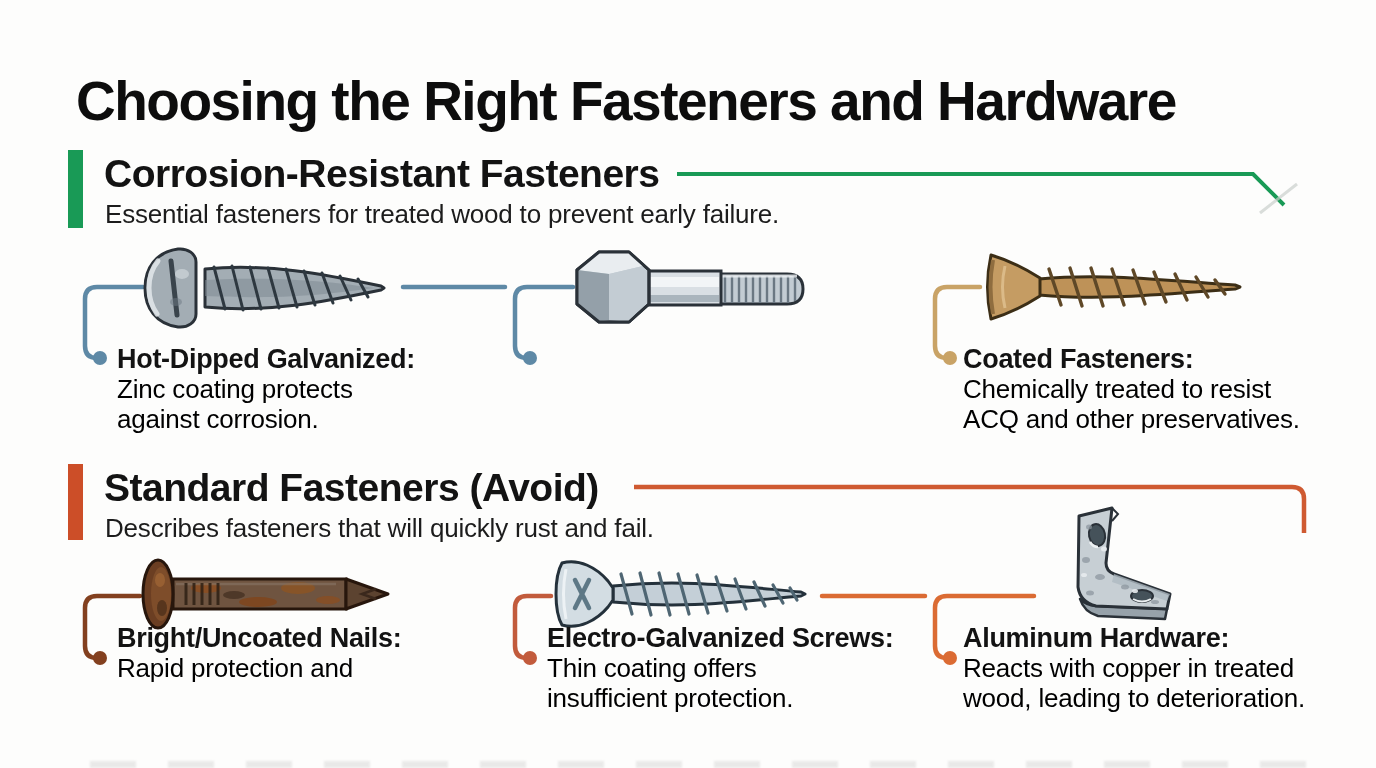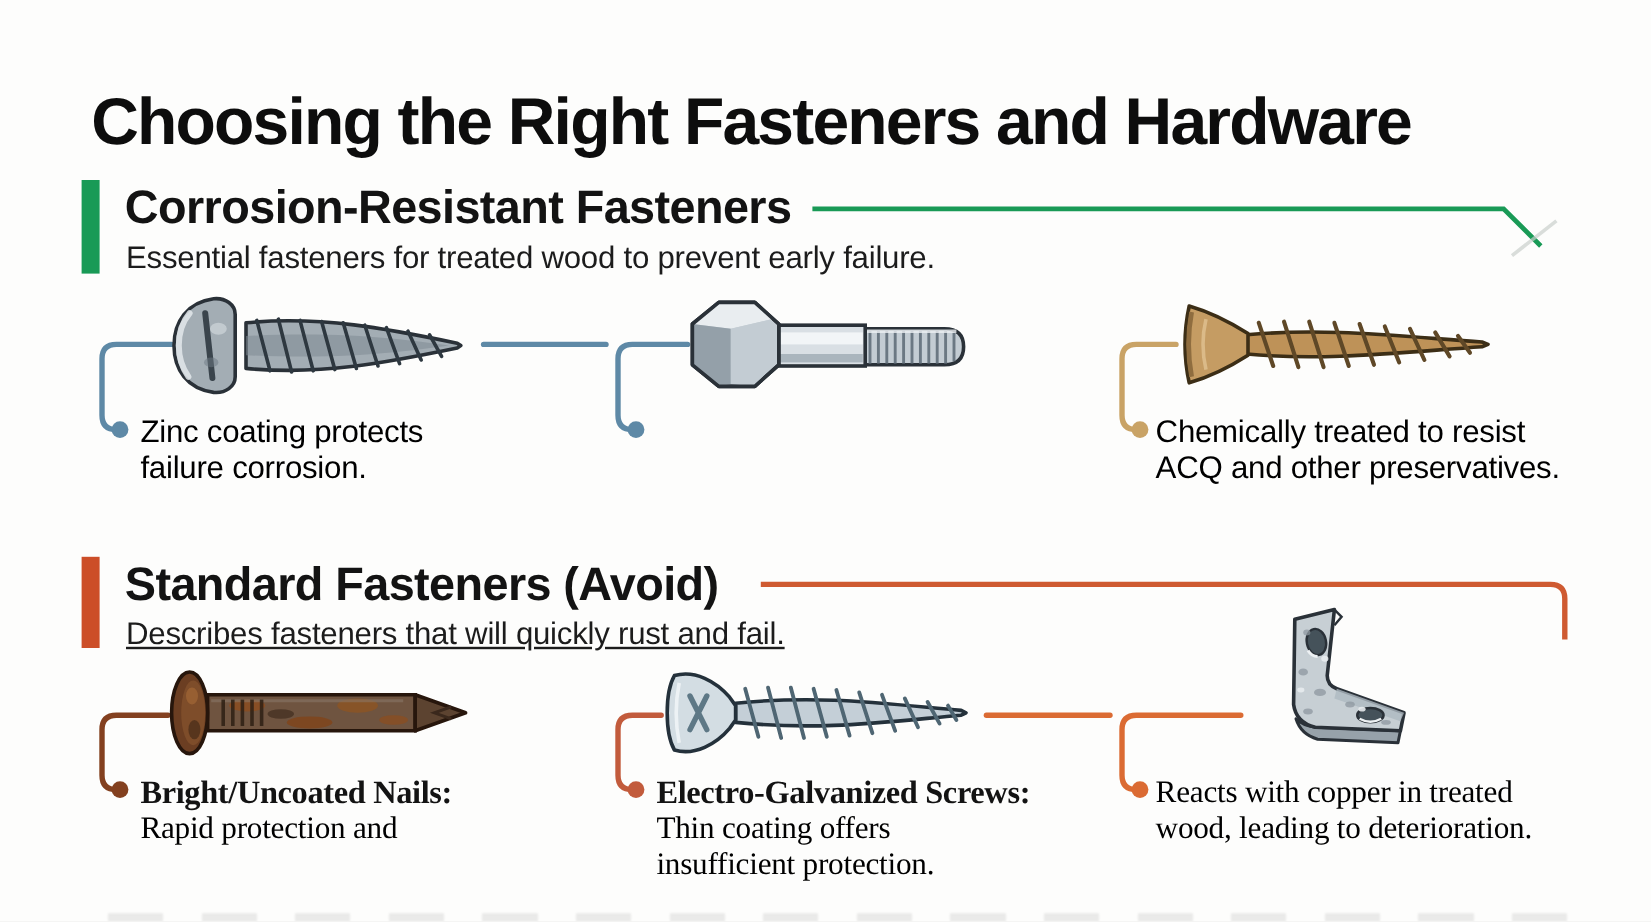--- a/index.html
+++ b/index.html
@@ -20,26 +20,26 @@
   .bar-orange{left:68px;top:464px;height:76px;background:#CC4E28;}
   .section-heading{
     font-size:39px;font-weight:bold;letter-spacing:-0.5px;color:#131313;white-space:nowrap;
   }
   .sh1{left:104px;top:152px;}
   .sh2{left:104px;top:466px;}
   .section-sub{
     font-size:26px;color:#1c1c1c;white-space:nowrap;letter-spacing:-0.2px;
   }
   .ss1{left:105px;top:199px;}
-  .ss2{left:105px;top:513px;text-decoration:underline;}
+  .ss2{left:105px;top:513px;}
   .item-text{width:330px;}
   .item-label{font-size:27px;font-weight:bold;line-height:30px;white-space:nowrap;letter-spacing:-0.3px;}
   .item-desc{font-size:26px;line-height:30px;white-space:nowrap;letter-spacing:-0.2px;color:#000000;}
   .c1{left:117px;} .c2{left:547px;} .c3{left:963px;}
-  .r1{top:344px;} .r2{top:645px;font-family:Liberation Serif, serif;}
+  .r1{top:344px;} .r2{top:623px;}
   .overlay{left:0;top:0;pointer-events:none;}
   .illus{pointer-events:none;}
   .bottom-cutoff{
     left:90px;top:761px;width:1230px;height:7px;opacity:.14;filter:blur(1px);
     background:repeating-linear-gradient(90deg,#777 0 46px,transparent 46px 78px);
   }
 </style>
 </head>
 <body>
 
@@ -232,41 +232,44 @@
         <ellipse cx="49" cy="22" rx="3" ry="2.5"></ellipse>
     </g>
     <g fill="#E8ECEF" opacity="0.9">
       <ellipse cx="64" cy="44" rx="3" ry="2.5"></ellipse>
         <ellipse cx="44" cy="70" rx="3" ry="2"></ellipse>
         <ellipse cx="95" cy="86" rx="3" ry="2"></ellipse>
     </g>
   </svg>
 
   <div class="abs item-text c1 r1">
+    <div class="item-label">Hot-Dipped Galvanized:</div>
     <div class="item-desc">Zinc coating protects</div>
-    <div class="item-desc">failure corrosion.</div>
+    <div class="item-desc">against corrosion.</div>
   </div>
 
 
   <div class="abs item-text c3 r1">
+    <div class="item-label">Coated Fasteners:</div>
     <div class="item-desc">Chemically treated to resist</div>
     <div class="item-desc">ACQ and other preservatives.</div>
   </div>
 
   <div class="abs item-text c1 r2">
     <div class="item-label">Bright/Uncoated Nails:</div>
     <div class="item-desc">Rapid protection and</div>
   </div>
 
   <div class="abs item-text c2 r2">
     <div class="item-label">Electro-Galvanized Screws:</div>
     <div class="item-desc">Thin coating offers</div>
     <div class="item-desc">insufficient protection.</div>
   </div>
 
   <div class="abs item-text c3 r2">
+    <div class="item-label">Aluminum Hardware:</div>
     <div class="item-desc">Reacts with copper in treated</div>
     <div class="item-desc">wood, leading to deterioration.</div>
   </div>
 
   <div class="abs bottom-cutoff"></div>
 
 </div>
 
 </body></html>

